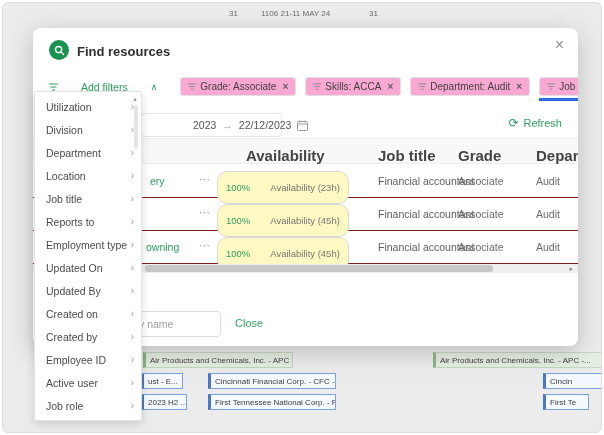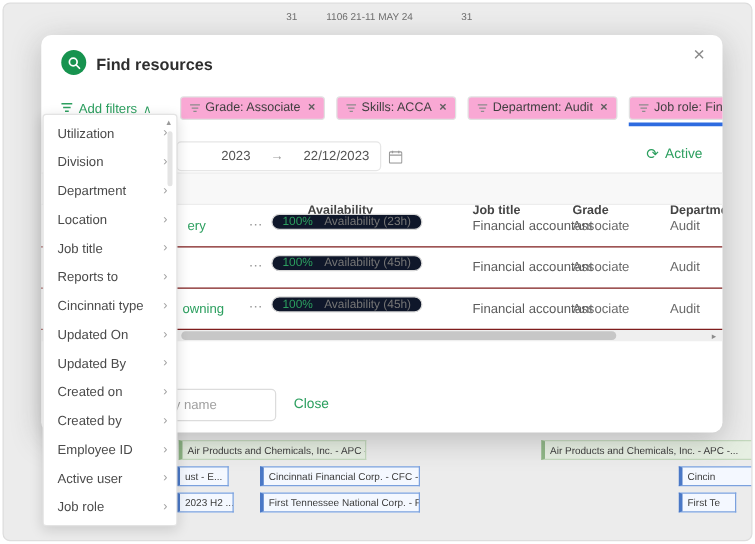--- a/index.html
+++ b/index.html
@@ -26,52 +26,52 @@
 
   
   .modal{position:absolute;left:30px;top:25px;width:545px;height:318px;background:#fff;
          border-radius:8px;box-shadow:0 6px 24px rgba(60,60,60,.28);overflow:hidden;z-index:10;}
   .m-icon{position:absolute;left:16px;top:12px;width:20px;height:20px;border-radius:50%;
           background:#17934f;display:flex;align-items:center;justify-content:center;}
   .m-title{position:absolute;left:44px;top:16px;font-size:13px;font-weight:700;color:#2e2e2e;}
   .m-close{position:absolute;right:14px;top:8px;font-size:16px;color:#8a8a8a;cursor:pointer;}
 
   .filter-row{position:absolute;left:16px;top:49px;display:flex;align-items:center;gap:9px;}
-  .add-filters{display:flex;align-items:center;gap:5px;color:#2c9f5f;font-size:10.5px;
+  .add-filters{display:flex;align-items:center;gap:23px;color:#2c9f5f;font-size:10.5px;
                margin-right:14px;cursor:pointer;white-space:nowrap;}
   .add-filters .caret{font-size:9px;}
   .chip{position:relative;display:flex;align-items:center;gap:4px;border:1px solid #e1e1e1;
         background:#f9a8d4;border-radius:3px;padding:3px 7px;font-size:10px;color:#3f3f3f;
         white-space:nowrap;cursor:pointer;}
   .chip .funnel{color:#8b8b8b;display:flex;}
   .chip .x{color:#5f5f5f;font-size:10px;font-weight:700;margin-left:2px;}
   .chip.active::after{content:"";position:absolute;left:-1px;right:-1px;bottom:-6px;height:3px;
         background:#2e6be0;}
 
-  .date-box{position:absolute;left:108px;top:85px;width:164px;height:24px;border:1px solid #e6e6e6;
-        border-radius:4px;display:flex;align-items:center;padding:0 8px;gap:16px;font-size:10.5px;
+  .date-box{position:absolute;left:108px;top:85px;width:141px;height:24px;border:1px solid #e6e6e6;
+        border-radius:4px;display:flex;align-items:center;padding:0 24px;gap:6px;font-size:10.5px;
         color:#555;box-sizing:border-box;}
   .date-start{margin-left:27px;}
   .date-arrow{color:#9a9a9a;}
   .refresh{position:absolute;right:16px;top:88px;display:flex;align-items:center;gap:5px;
         color:#2c9f5f;font-size:11px;cursor:pointer;}
   .refresh .ric{font-size:12px;}
 
   .t-head{position:absolute;left:0;right:0;top:110px;height:26px;background:#f8f8f8;
         border-top:1px solid #ededed;border-bottom:1px solid #ededed;box-sizing:border-box;}
-  .t-head span{position:absolute;top:24px;font-size:10px;font-weight:700;color:#454545;white-space:nowrap;}
+  .t-head span{position:absolute;top:8px;font-size:15px;font-weight:700;color:#454545;white-space:nowrap;}
   .h-avail{left:213px;} .h-job{left:345px;} .h-grade{left:425px;} .h-dept{left:503px;}
 
   .t-row{position:absolute;left:0;right:0;height:33px;border-bottom:1px solid #7f1d1d;text-align:right;}
   .row0{top:136px;} .row1{top:169px;} .row2{top:202px;}
   .r-name{position:absolute;top:11px;color:#2c9f5f;font-size:10.5px;cursor:pointer;white-space:nowrap;}
   .row0 .r-name{left:117px;} .row1 .r-name{left:117px;} .row2 .r-name{left:113px;}
   .r-dots{position:absolute;left:166px;top:9px;color:#9a9a9a;font-size:11px;letter-spacing:1px;cursor:pointer;}
   .r-pill{position:absolute;left:184px;top:7px;border:1px solid #d8d8d8;border-radius:10px;
-        padding:0 8px;font-size:9.5px;display:flex;gap:9px;white-space:nowrap;background:#0f172a;}
+        padding:10px 8px;font-size:9.5px;display:flex;gap:20px;white-space:nowrap;background:#fef9c3;}
   .r-pill .pct{color:#2c9f5f;}
   .r-pill .avail{color:#757575;}
   .r-job{position:absolute;left:345px;top:11px;font-size:10.5px;color:#5c5c5c;white-space:nowrap;}
   .r-grade{position:absolute;left:425px;top:11px;font-size:10.5px;color:#6a6a6a;}
   .r-dept{position:absolute;left:503px;top:11px;font-size:10.5px;color:#6a6a6a;}
 
   .hscroll-track{position:absolute;left:0;right:0;top:236px;height:9px;background:#efefef;}
   .hscroll-thumb{position:absolute;left:112px;top:237px;width:348px;height:7px;background:#c7c7c7;
         border-radius:4px;cursor:pointer;}
   .hscroll-arrow{position:absolute;right:5px;top:237px;font-size:7px;color:#8c8c8c;}
@@ -173,21 +173,21 @@
           <svg width="11" height="11" viewBox="0 0 11 11">
             <rect x="0.5" y="1.5" width="10" height="9" rx="1" fill="none" stroke="#9a9a9a"></rect>
             <line x1="0.5" y1="4" x2="10.5" y2="4" stroke="#9a9a9a"></line>
             <line x1="3" y1="0.5" x2="3" y2="2.5" stroke="#9a9a9a"></line>
             <line x1="8" y1="0.5" x2="8" y2="2.5" stroke="#9a9a9a"></line>
           </svg>
         </span>
     </div>
     <div class="refresh">
       <span class="ric">⟳</span>
-      <span>Active</span>
+      <span>Refresh</span>
     </div>
 
     <div class="t-head">
       <span class="h-avail">Availability</span>
       <span class="h-job">Job title</span>
       <span class="h-grade">Grade</span>
       <span class="h-dept">Department</span>
     </div>
 
     <div class="t-row row0">
@@ -253,21 +253,21 @@
       </div>
     <div class="menu-item">
         <span>Job title</span>
         <span class="chev">›</span>
       </div>
     <div class="menu-item">
         <span>Reports to</span>
         <span class="chev">›</span>
       </div>
     <div class="menu-item">
-        <span>Cincinnati type</span>
+        <span>Employment type</span>
         <span class="chev">›</span>
       </div>
     <div class="menu-item">
         <span>Updated On</span>
         <span class="chev">›</span>
       </div>
     <div class="menu-item">
         <span>Updated By</span>
         <span class="chev">›</span>
       </div>

